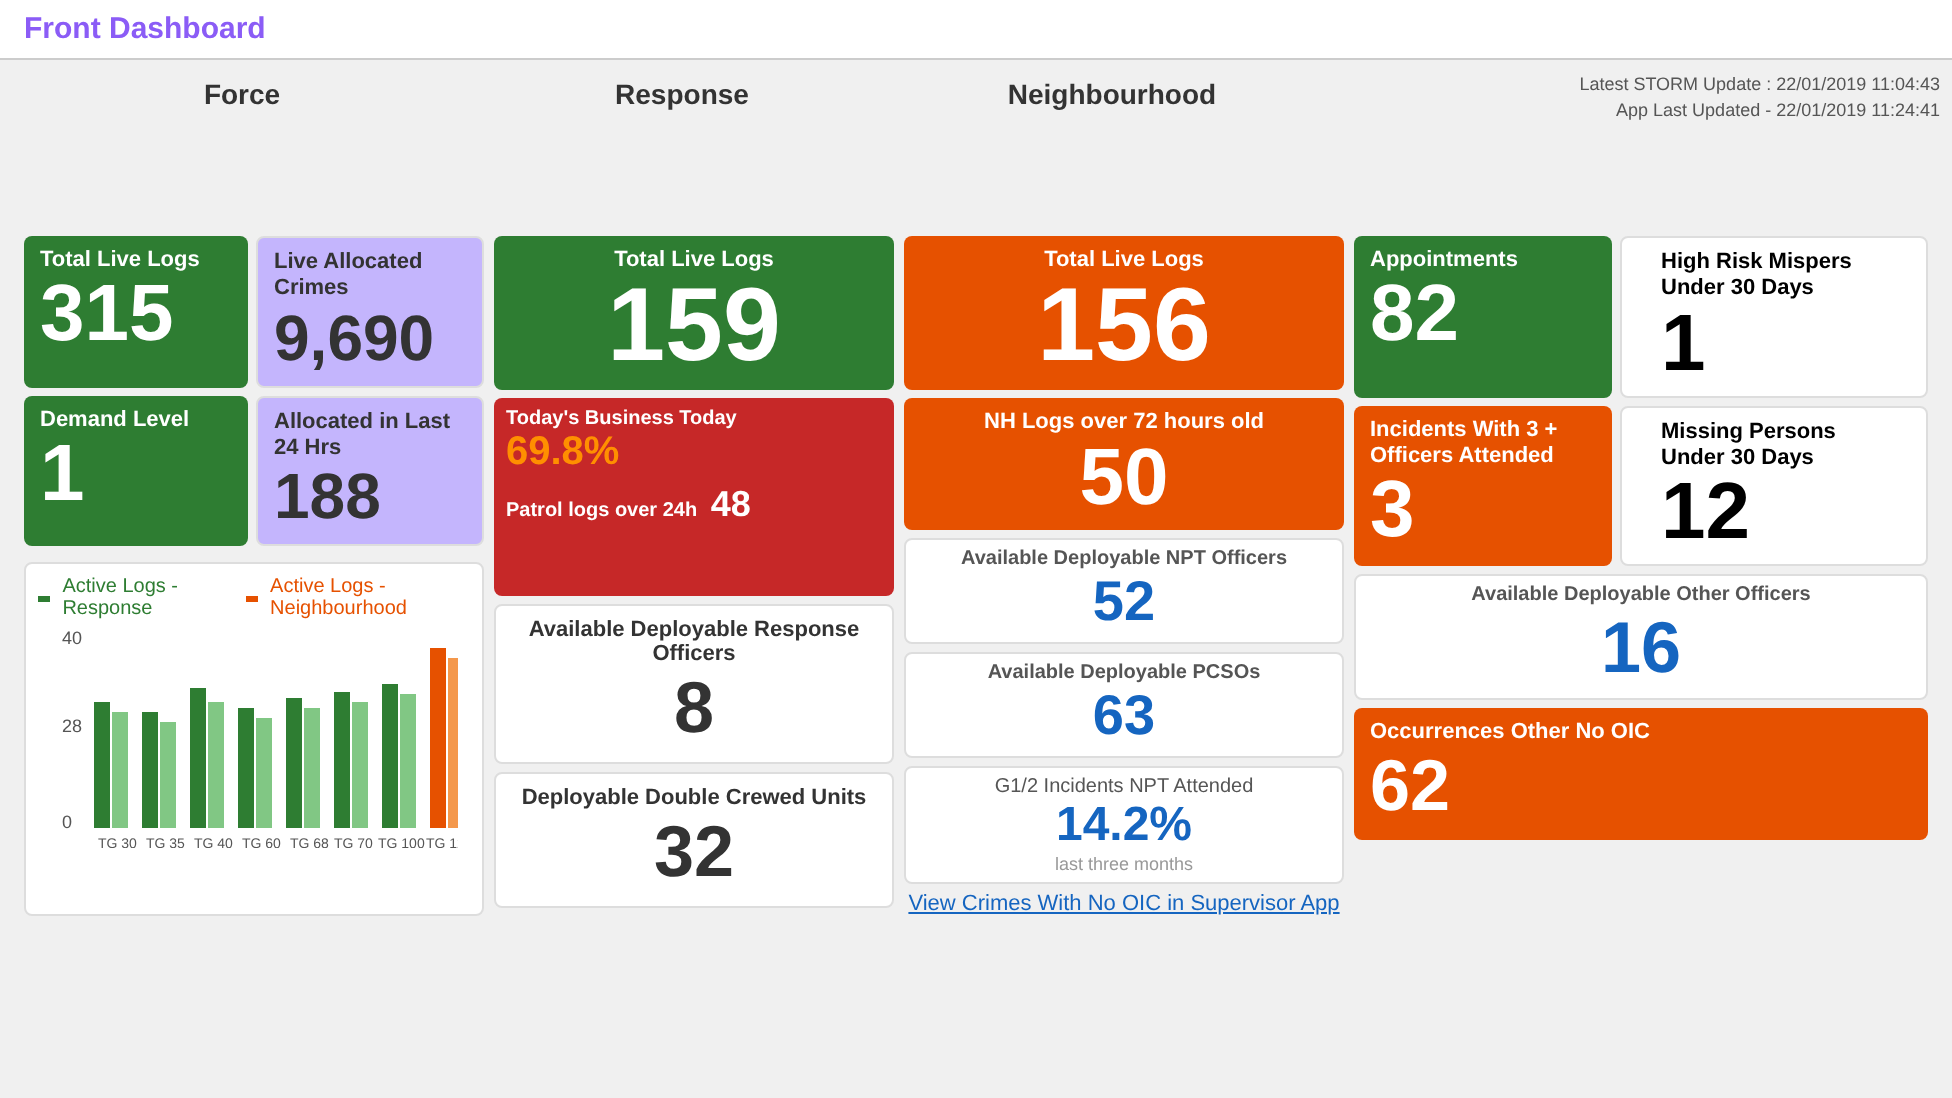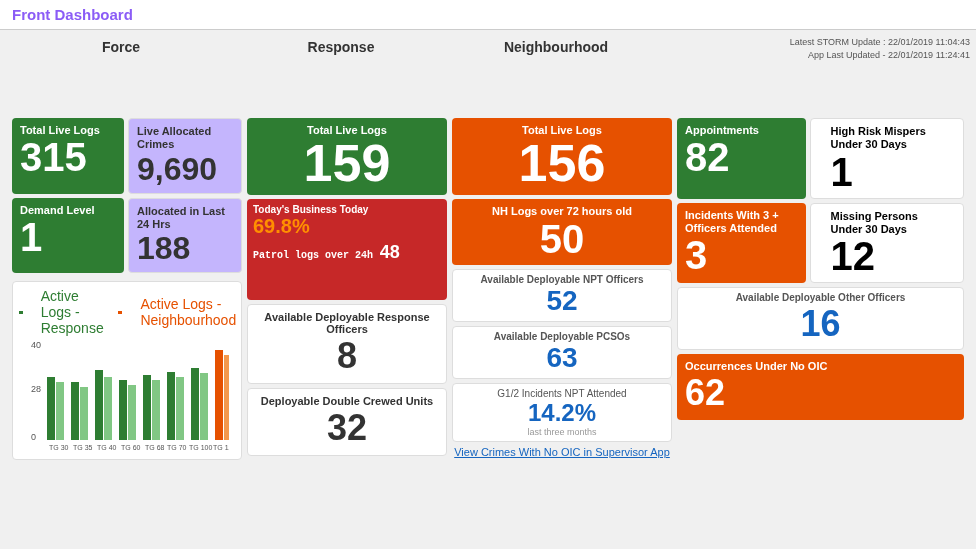--- a/index.html
+++ b/index.html
@@ -115,25 +115,25 @@
       border-radius: 4px;
       padding: 6px;
       margin-top: 4px;
     }
     .chart-legend {
       display: flex;
       gap: 10px;
       margin-bottom: 4px;
     }
     .legend-item {
-      font-size: 14px;
+      font-size: 10px;
       color: #2e7d32;
       display: flex;
       align-items: center;
-      gap: 18px;
+      gap: 6px;
     }
     .legend-dot {
       width: 8px;
       height: 3px;
       background: #2e7d32;
     }
     .legend-dot-orange {
       background: #e65100;
     }
     .chart-svg-wrapper {
@@ -148,21 +148,20 @@
       font-size: 10px;
       font-weight: bold;
     }
     .response-today .pct {
       font-size: 20px;
       color: #ff8f00;
       font-weight: bold;
     }
     .response-today .patrol-line {
       font-size: 10px;
-      font-family: Liberation Mono, monospace;
     }
     .response-today .patrol-val {
       font-size: 18px;
       font-weight: bold;
     }
     .response-stat-box {
       background: #fff;
       border: 1px solid #ddd;
       border-radius: 4px;
       padding: 6px 8px;
@@ -467,19 +466,19 @@
           <div class="tile-value-lg">12</div>
         </div>
       </div>
 
       <div class="deployable-box" style="text-align:center;">
         <div class="deployable-label">Available Deployable Other Officers</div>
         <div class="deployable-value" style="font-size:36px;">16</div>
       </div>
 
       <div class="occurrence-tile">
-        <div class="occurrence-label">Occurrences Under No OIC</div>
+        <div class="occurrence-label">Occurrences Other No OIC</div>
         <div class="occurrence-value">62</div>
       </div>
     </div>
 
   </div>
 </div>
 
 </body></html>

